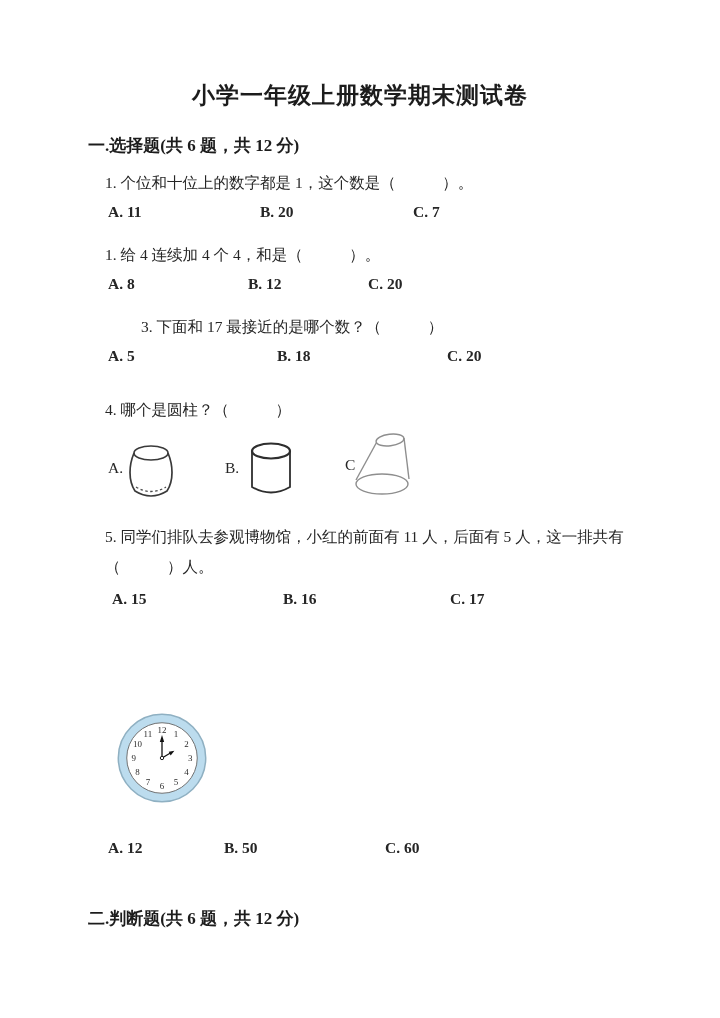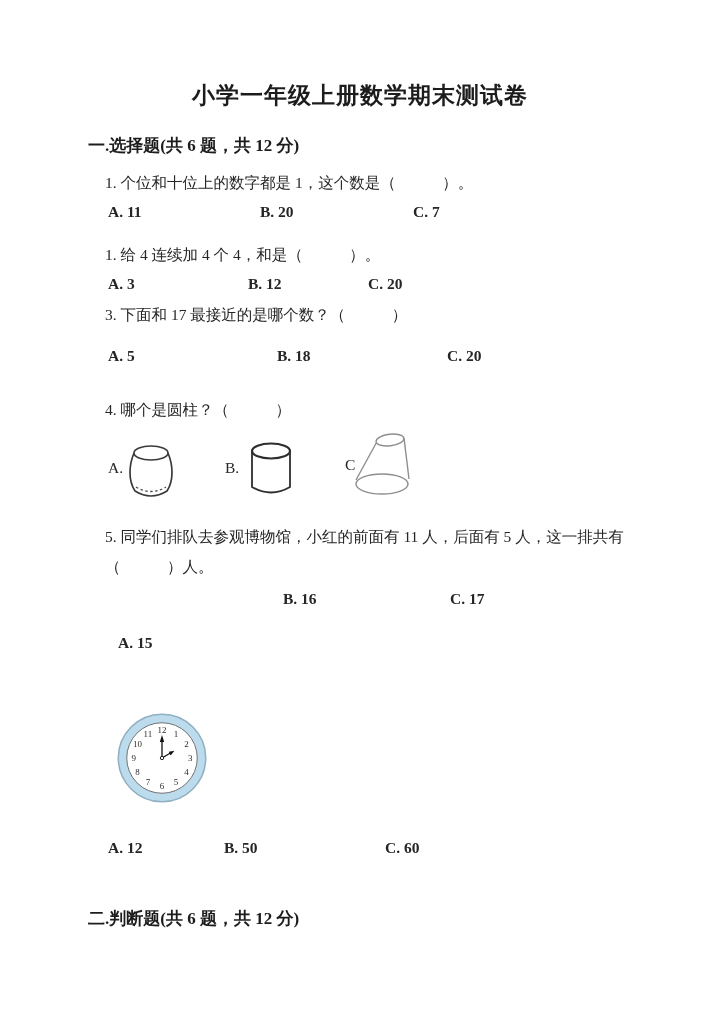--- a/index.html
+++ b/index.html
@@ -57,26 +57,26 @@
 
   <div class="abs q-text" style="top:166px;">1. 个位和十位上的数字都是 1，这个数是（　　　）。</div>
   <div class="abs opt-row" style="top:203px;">
     <span style="left:108px;">A. 11</span>
     <span style="left:260px;">B. 20</span>
     <span style="left:413px;">C. 7</span>
   </div>
 
   <div class="abs q-text" style="top:238px;">1. 给 4 连续加 4 个 4，和是（　　　）。</div>
   <div class="abs opt-row" style="top:275px;">
-    <span style="left:108px;">A. 3</span>
+    <span style="left:108px;">A. 8</span>
     <span style="left:248px;">B. 12</span>
     <span style="left:368px;">C. 20</span>
   </div>
 
-  <div class="abs q-text" style="top:298px;">3. 下面和 17 最接近的是哪个数？（　　　）</div>
+  <div class="abs q-text" style="top:310px;margin-left:36px;">3. 下面和 17 最接近的是哪个数？（　　　）</div>
   <div class="abs opt-row" style="top:347px;padding-left:12px;">
     <span style="left:108px;">A. 5</span>
     <span style="left:277px;">B. 18</span>
     <span style="left:447px;">C. 20</span>
   </div>
 
   <div class="abs q-text" style="top:381px;margin-top:12px;">4. 哪个是圆柱？（　　　）</div>
 
   <div class="abs fig-label" style="left:108px; top:459px;">A.</div>
   <div class="abs" style="left:126px; top:440px;">
@@ -103,21 +103,21 @@
       <line x1="52" y1="10" x2="57" y2="51" stroke="#8e8e8e" stroke-width="1.4"></line>
       <ellipse cx="30" cy="56" rx="26" ry="10" fill="none" stroke="#8e8e8e" stroke-width="1.4"></ellipse>
     </svg>
   </div>
 
   <div class="abs q-text" style="top:522px; line-height:30px;">
     <div>5. 同学们排队去参观博物馆，小红的前面有 11 人，后面有 5 人，这一排共有</div>
     <div>（　　　）人。</div>
   </div>
   <div class="abs opt-row" style="top:590px;">
-    <span style="left:118px;margin-top:44px;">A. 15</span>
+    <span style="left:112px;">A. 15</span>
     <span style="left:283px;">B. 16</span>
     <span style="left:450px;">C. 17</span>
   </div>
 
 
   <div class="abs" style="left:115px; top:710px;">
     <svg width="94" height="96" viewBox="0 0 100 100">
       <circle cx="50" cy="50" r="46.5" fill="#bcdcee" stroke="#8fb0c2" stroke-width="1.6"></circle>
       <circle cx="50" cy="50" r="37.5" fill="#ffffff" stroke="#6a6a6a" stroke-width="1"></circle>
       <g font-family="&quot;Liberation Serif&quot;,&quot;DejaVu Serif&quot;,serif" font-size="9.5" fill="#2a2a2a" text-anchor="middle">

